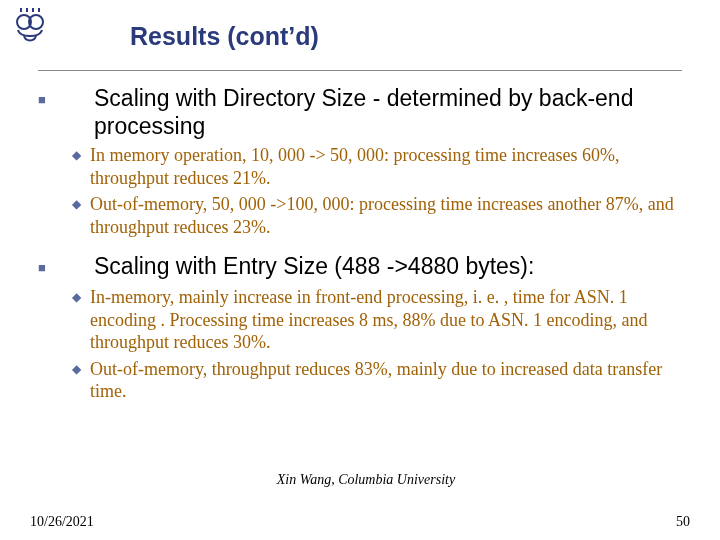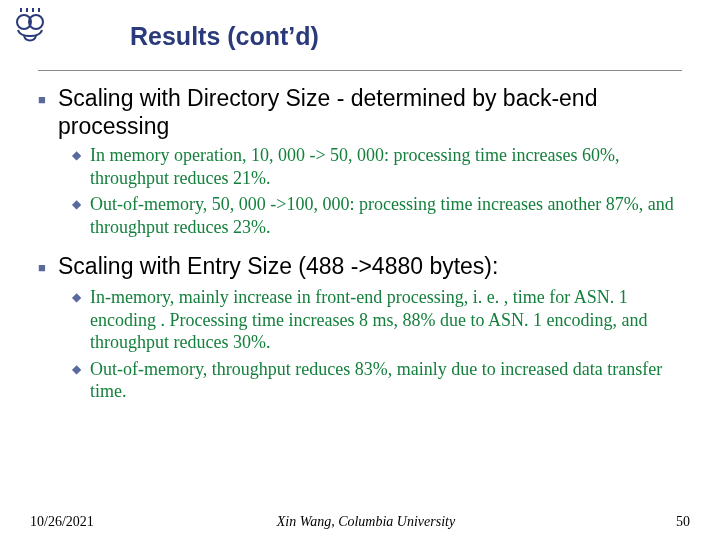--- a/index.html
+++ b/index.html
@@ -61,39 +61,40 @@
     font-size: 13px;
     line-height: 28px;
     padding-top: 2px;
   }
   .l1 .text {
     flex: 1;
     font-family: Arial, Helvetica, sans-serif;
     font-size: 23px;
     line-height: 1.22;
     color: #000;
+    margin-left: 36px;
   }
   .l2 {
     display: flex;
     align-items: flex-start;
     margin-left: 34px;
     margin-top: 4px;
   }
   .l2 .bullet {
     flex: 0 0 18px;
     color: #5a6a9f;
     font-size: 12px;
     line-height: 22px;
   }
   .l2 .text {
     flex: 1;
     font-family: "Times New Roman", Times, serif;
     font-size: 18px;
     line-height: 1.25;
-    color: #15803d;
+    color: #a16207;
   }
   .block2 { margin-top: 14px; }
   .footer {
     position: absolute;
     bottom: 10px;
     left: 30px;
     right: 30px;
     display: flex;
     justify-content: space-between;
     align-items: baseline;
@@ -101,21 +102,21 @@
     font-size: 14px;
     color: #000;
   }
   .footer .center {
     font-style: italic;
     position: absolute;
     left: 12px;
     right: 0;
     text-align: center;
   }
-  .footer .left, .footer .right { position: relative; z-index: 1; }
+  .footer .left, .footer .right { position: relative; z-index: 1; margin-top: 42px; }
 </style>
 </head>
 <body>
 
 <div class="slide">
 
   <div class="logo">
     <svg viewBox="0 0 36 36" width="36" height="36">
       <g fill="none" stroke="#2a3a7a" stroke-width="2">
         <circle cx="12" cy="14" r="7"></circle>

